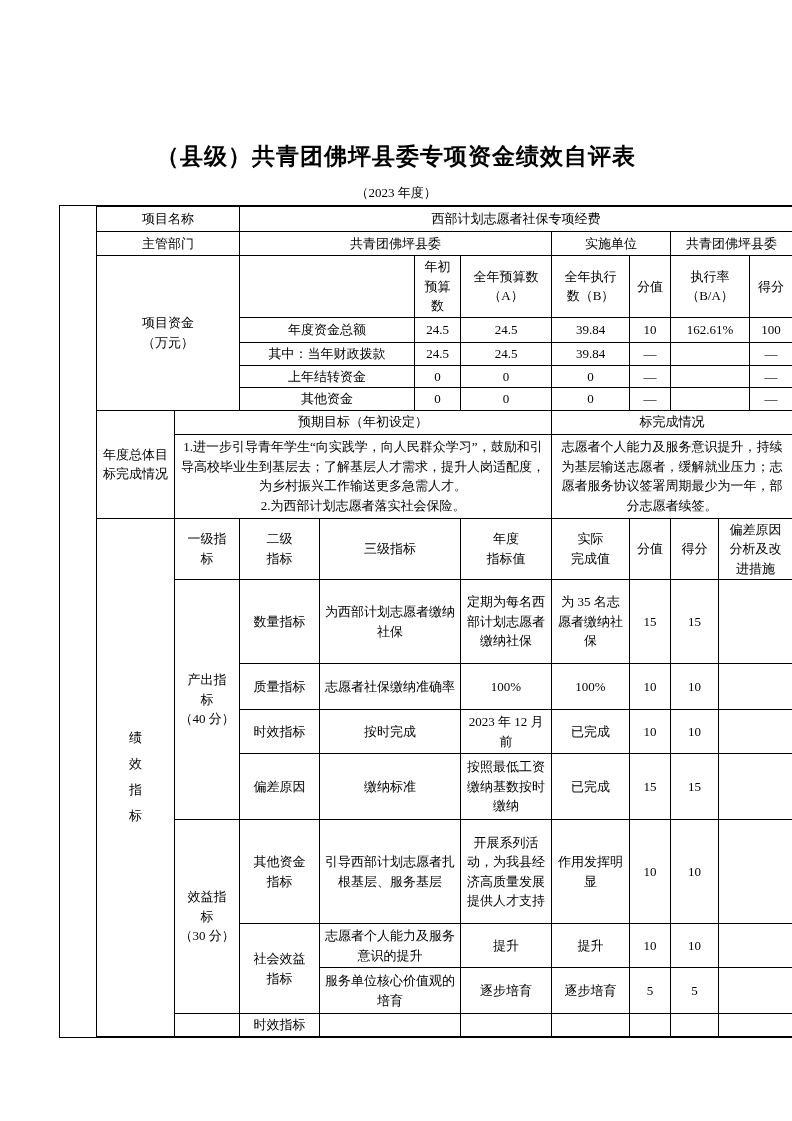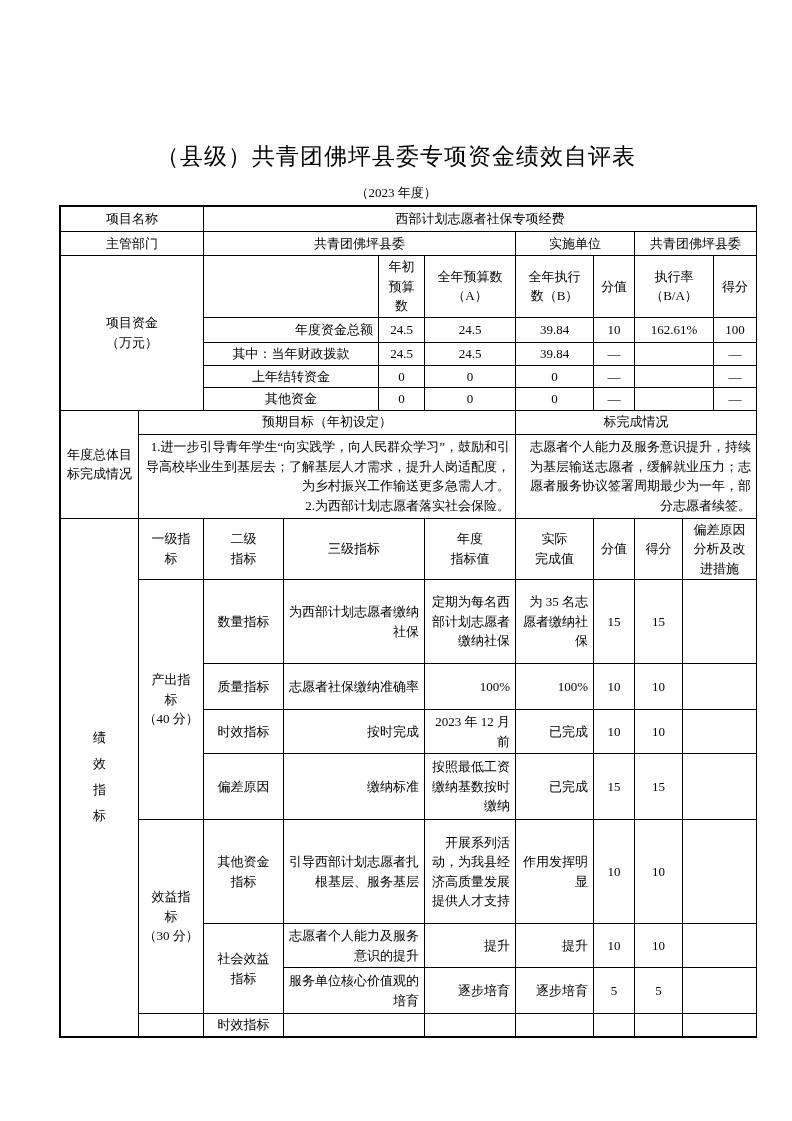--- a/index.html
+++ b/index.html
@@ -7,43 +7,44 @@
     position:relative;
     width:792px;height:1121px;
     background:#ffffff;
     margin:0 auto;
     font-family:"Liberation Serif","DejaVu Serif",serif;
     color:#000;
     overflow:hidden;
   }
   .doc-title{
     position:absolute;top:141px;left:0;width:100%;
-    text-align:center;font-size:23px;font-weight:normal;letter-spacing:1px;
+    text-align:center;font-size:23px;font-weight:bold;letter-spacing:1px;
   }
   .doc-subtitle{
     position:absolute;top:184px;left:0;width:100%;
     text-align:center;font-size:13px;font-family:Liberation Serif, serif;
   }
   .tables{
     position:absolute;top:205px;left:59px;width:696px;
     border:1px solid #000;
+    padding-left:36px;
   }
   table{
     border-collapse:collapse;table-layout:fixed;width:696px;
   }
   table + table{margin-top:-1px;}
   td{
     border:1px solid #000;
     font-size:13px;line-height:1.5;
     padding:1px 3px;
     text-align:center;vertical-align:middle;
     overflow:hidden;
     word-break:break-all;
   }
-  td.l{text-align:right;padding:2px 5px;}
+  td.l{text-align:center;padding:2px 5px;}
   .pre{white-space:pre-line;}
   .vlabel{white-space:pre-line;line-height:2.0;}
   
   .r25{height:25px}.r24{height:24px}.r23{height:23px}.r22{height:16px}
   .r54{height:54px}.r58{height:58px}.r84{height:84px}.r46{height:46px}
   .r44{height:44px}.r66{height:66px}.r104{height:104px}.r36{height:36px}
 </style>
 </head>
 <body>
 

